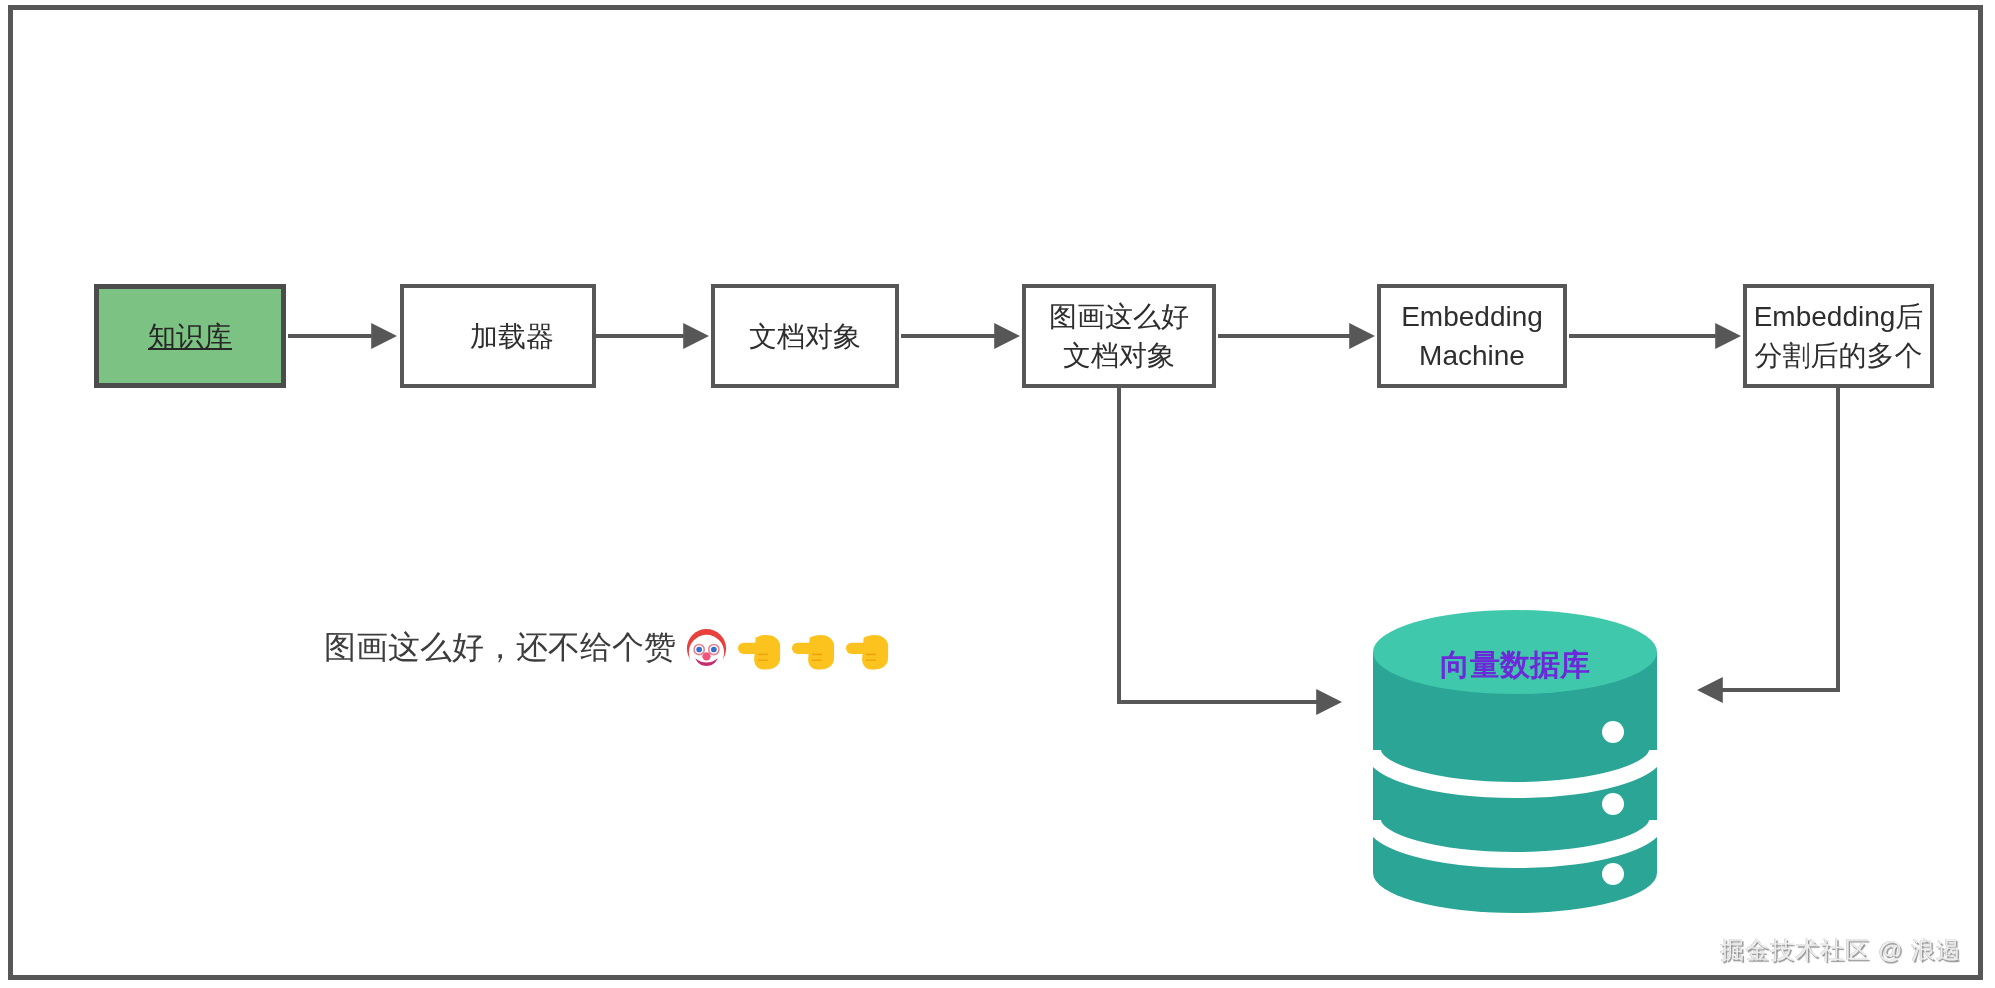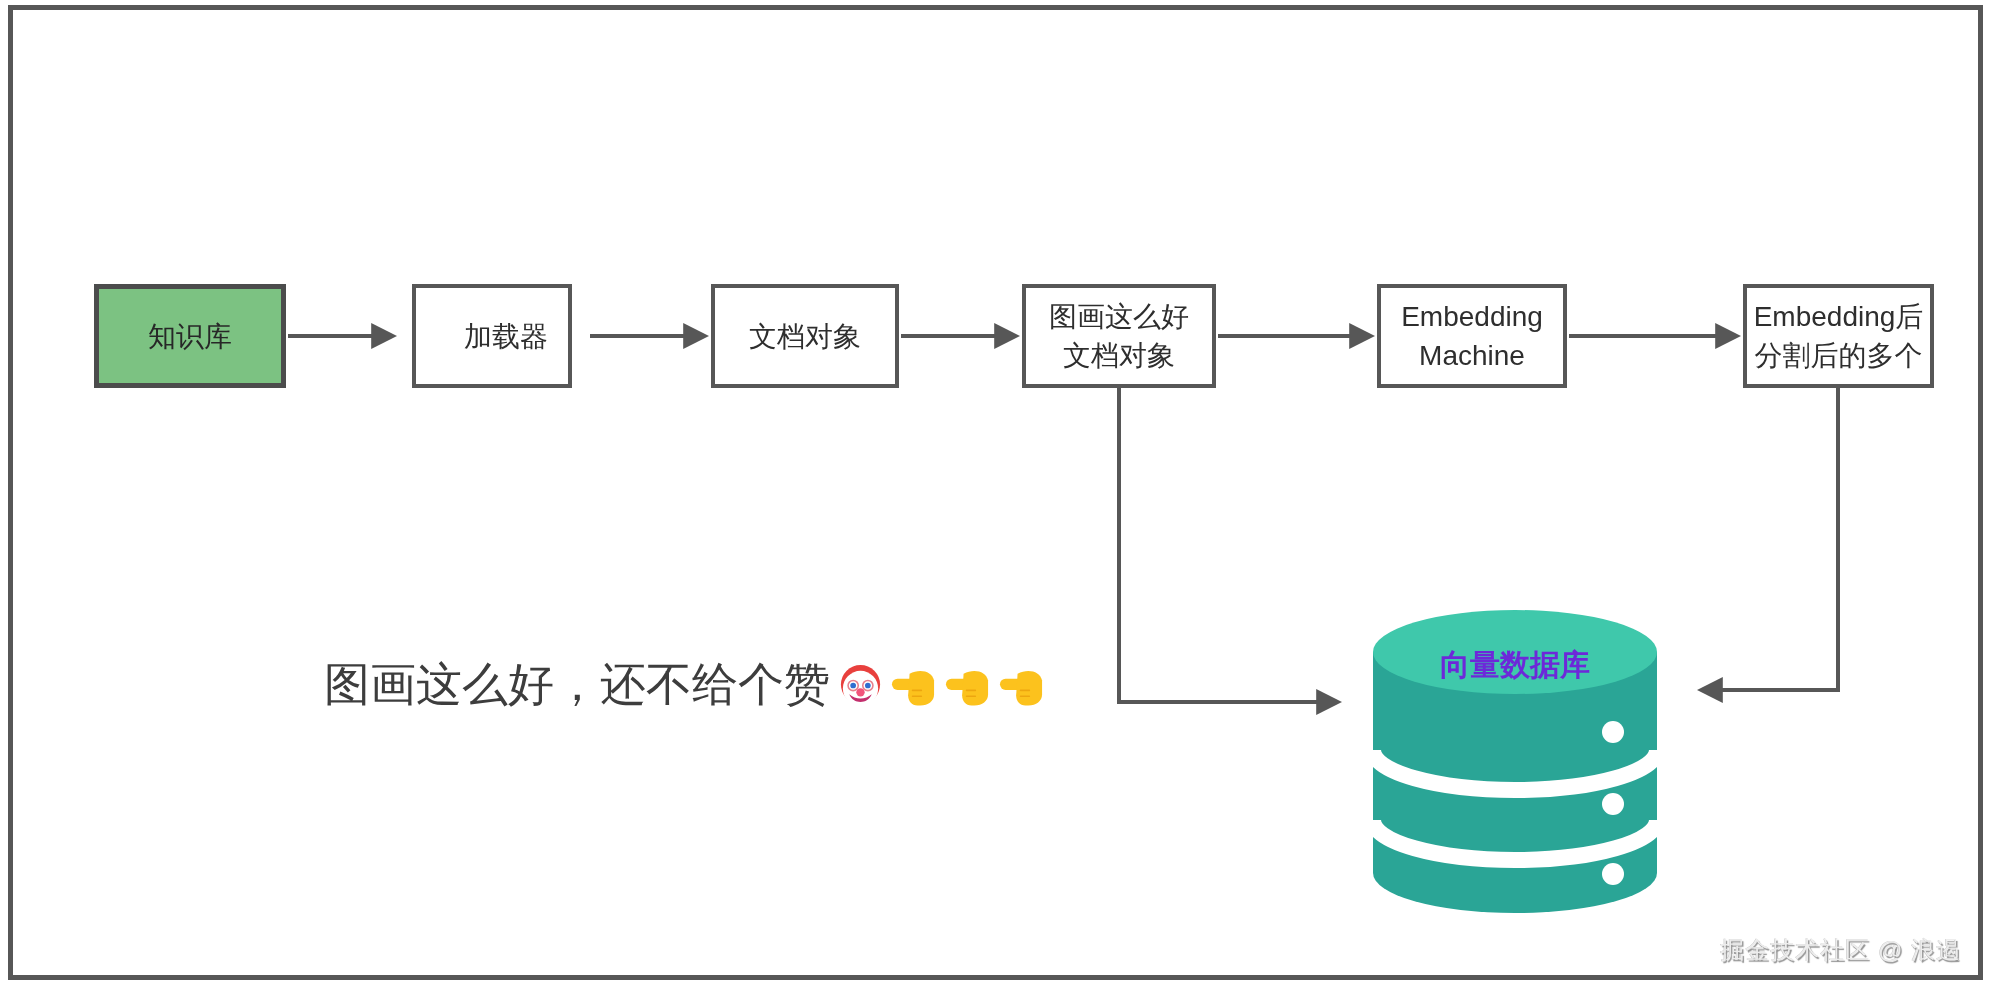--- a/index.html
+++ b/index.html
@@ -21,30 +21,30 @@
   }
   .node {
     position: absolute; top: 284px; height: 104px;
     background: #ffffff; border: 4px solid #575757;
     display: flex; flex-direction: column;
     align-items: center; justify-content: center;
     font-size: 28px; line-height: 39px; color: #2e2e2e;
     text-align: center; white-space: nowrap;
   }
   .node.green { background: #7cc282; border: 5px solid #4c4c4c; color: #272727; }
-  #node-kb  { left: 94px;   width: 192px; }
-  #node-ld  { left: 412px;  width: 160px; padding-left: 28px; }
+  #node-kb  { left: 94px;   width: 192px; text-decoration: underline; }
+  #node-ld  { left: 400px;  width: 196px; padding-left: 28px; }
   #node-doc { left: 711px;  width: 188px; }
   #node-spl { left: 1022px; width: 194px; }
   #node-emb { left: 1377px; width: 190px; }
   #node-evd { left: 1743px; width: 191px; }
   .caption {
     position: absolute; left: 324px; top: 626px; height: 48px;
-    display: flex; align-items: center;
-    font-size: 46px; color: #3d3d3d; white-space: nowrap; margin-top: 35px;
+    display: flex; align-items: flex-start;
+    font-size: 32px; color: #3d3d3d; white-space: nowrap;
   }
   .caption .emoji { margin-left: 7px; flex: 0 0 auto; }
   .db-wrap { position: absolute; left: 1373px; top: 610px; width: 284px; height: 305px; }
   .db-label {
     position: absolute; left: 1373px; top: 645px; width: 284px;
     text-align: center; font-size: 30px; font-weight: bold; color: #6d28d9;
     white-space: nowrap;
   }
   .watermark {
     position: absolute; right: 34px; top: 934px;

